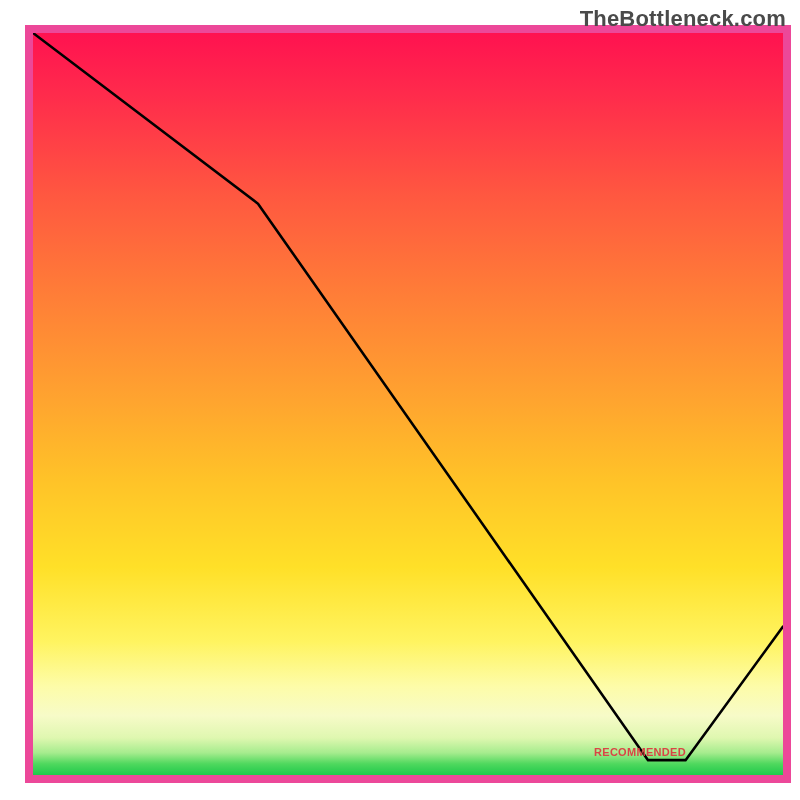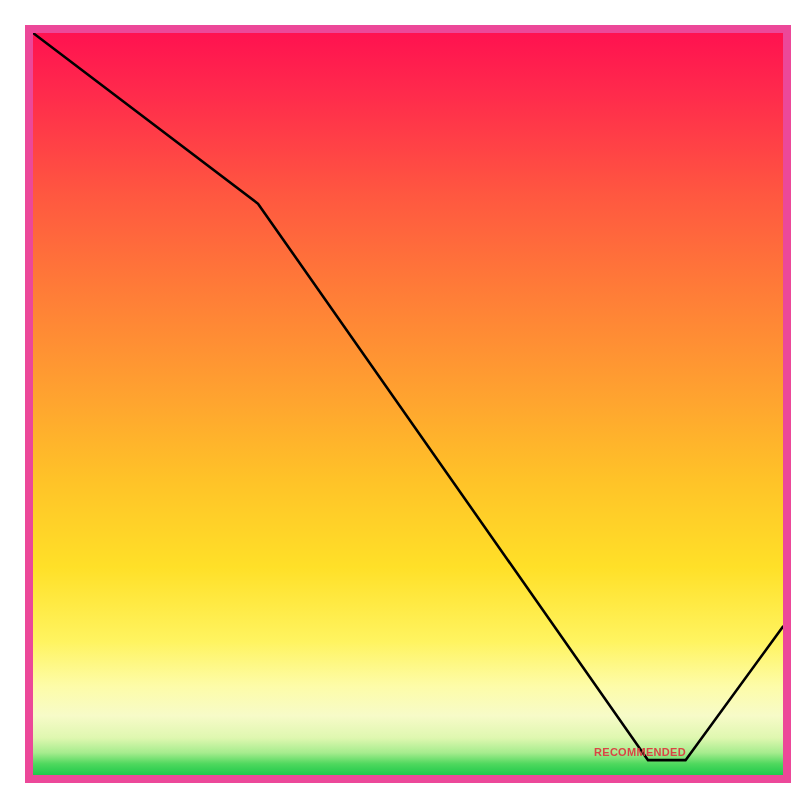--- a/index.html
+++ b/index.html
@@ -74,20 +74,21 @@
     letter-spacing: 0.3px;
     z-index: 4;
     white-space: nowrap;
   }
 </style>
 </head>
 <body>
 
 <div class="chart-wrap">
 
+  <div class="watermark">TheBottleneck.com</div>
 
   <div class="plot-frame">
     <div class="gradient-bg"></div>
 
     <svg class="series-svg" viewBox="0 0 758 750" preserveAspectRatio="none">
       <polyline fill="none" stroke="#000000" stroke-width="2.6" stroke-linejoin="round" stroke-linecap="round" points="0.0,0.0 227.4,172.5 621.6,735.0 659.5,735.0 758.0,600.0"></polyline>
     </svg>
 
     <div class="annotation" style="left:561px;top:713px;">RECOMMENDED</div>
   </div>

